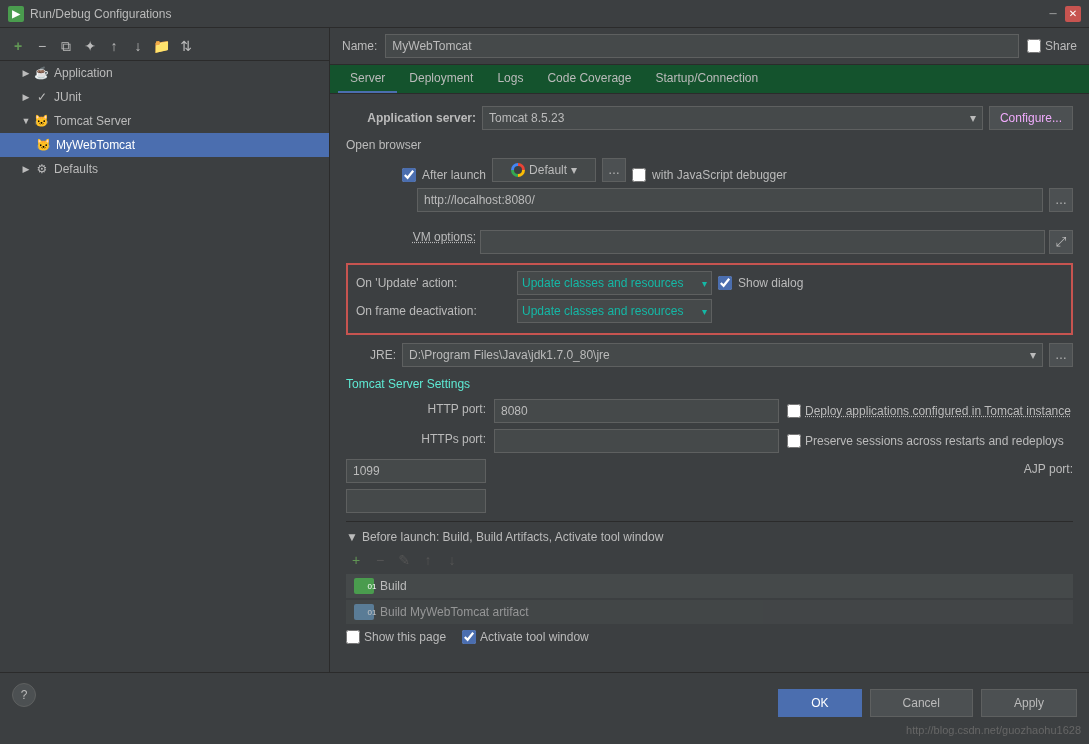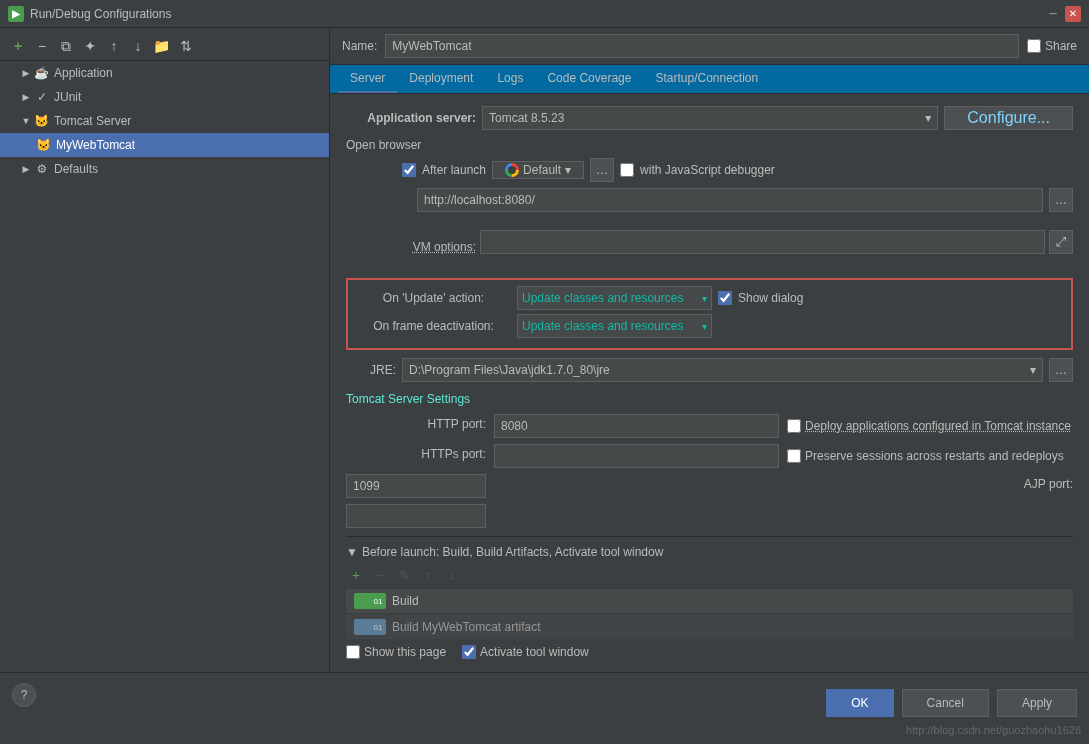--- a/index.html
+++ b/index.html
@@ -142,21 +142,21 @@
       gap: 4px;
     }
     .checkbox-small {
       width: 14px; height: 14px;
       accent-color: #4b6eaf;
     }
 
     
     .tabs-bar {
       display: flex;
-      background: #0369a1;
+      background: #14532d;
       border-bottom: 1px solid #2b2b2b;
       padding: 0 8px;
     }
     .tab {
       padding: 6px 12px;
       cursor: pointer;
       font-size: 12px;
       color: #bbbbbb;
       border-bottom: 2px solid transparent;
     }
@@ -167,22 +167,22 @@
 
     
     .content-area {
       flex: 1;
       padding: 12px 16px;
       overflow-y: auto;
     }
 
     .form-row {
       display: flex;
-      align-items: flex-end;
-      margin-bottom: 24px;
+      align-items: flex-start;
+      margin-bottom: 9px;
       gap: 4px;
     }
     .form-label {
       color: #bbbbbb;
       font-size: 12px;
       min-width: 130px;
       text-align: right;
     }
     .form-label.underline { text-decoration: underline; text-decoration-style: dotted; }
 
@@ -210,33 +210,33 @@
       padding: 2px 6px;
       font-size: 12px;
       height: 24px;
       display: flex;
       align-items: center;
       justify-content: space-between;
     }
     .configure-btn {
       background: #4c5052;
       border: 1px solid #5e6060;
-      color: #7dd3fc;
-      padding: 2px 22px;
-      font-size: 16px;
+      color: #f0abfc;
+      padding: 2px 10px;
+      font-size: 12px;
       height: 24px;
       cursor: pointer;
     }
 
     .open-browser-section { margin-bottom: 18px; }
     .open-browser-title { color: #bbbbbb; font-size: 12px; margin-bottom: 6px; }
 
     .browser-row {
       display: flex;
-      align-items: center;
+      align-items: flex-end;
       gap: 6px;
       margin-bottom: 6px;
     }
 
     .url-row {
       display: flex;
       align-items: center;
       gap: 6px;
       margin-bottom: 8px;
     }
@@ -261,21 +261,21 @@
     .dropdown-row {
       display: flex;
       align-items: center;
       gap: 6px;
       margin-bottom: 4px;
     }
     .dropdown-label {
       color: #bbbbbb;
       font-size: 12px;
       min-width: 155px;
-      text-align: center;
+      text-align: left;
     }
     .dropdown-select {
       background: #45494a;
       border: 1px solid #5e6060;
       color: #14b8a6;
       padding: 2px 4px;
       font-size: 12px;
       height: 24px;
       width: 195px;
       display: flex;
@@ -377,21 +377,21 @@
       background: #45494a;
       padding: 4px 8px;
       font-size: 12px;
       color: #bbbbbb;
       display: flex;
       align-items: center;
       gap: 6px;
       margin-bottom: 2px;
     }
     .build-icon {
-      width: 32px; height: 16px;
+      width: 20px; height: 16px;
       background: #4a9c4e;
       border-radius: 2px;
       display: flex; align-items: center; justify-content: center;
       font-size: 9px; color: white; padding-left: 16px;
     }
 
     .bottom-options {
       display: flex;
       align-items: center;
       gap: 16px;
@@ -426,21 +426,21 @@
       font-size: 12px;
     }
     .action-buttons {
       display: flex;
       gap: 8px;
     }
     .action-btn {
       background: #4c5052;
       border: 1px solid #5e6060;
       color: #bbbbbb;
-      padding: 4px 24px;
+      padding: 4px 32px;
       font-size: 12px;
       cursor: pointer;
       height: 28px;
       margin-top: 16px;
     }
     .action-btn.primary {
       background: #4b6eaf;
       border-color: #4b6eaf;
       color: white;
     }
@@ -563,21 +563,21 @@
           </div>
           <button class="configure-btn">Configure...</button>
         </div>
 
         <div class="open-browser-section">
           <div class="open-browser-title">Open browser</div>
           <div class="browser-row">
             <div style="min-width:50px;"></div>
             <input type="checkbox" class="checkbox-small" checked="" style="">
             <span>After launch</span>
-            <div style="display:flex; align-items:center; background:#45494a; border:1px solid #5e6060; padding:2px 12px; height:18px; gap:4px; cursor:pointer;">
+            <div style="display:flex; align-items:center; background:#45494a; border:1px solid #5e6060; padding:2px 18px; height:24px; gap:4px; cursor:pointer;">
               <span style="display:inline-block; width:14px; height:14px; border-radius:50%; background: conic-gradient(#ea4335 0 90deg, #fbbc05 90deg 180deg, #34a853 180deg 270deg, #4285f4 270deg 360deg); position:relative;">
                 <span style="position:absolute; top:3px; left:3px; width:8px; height:8px; border-radius:50%; background:#3c3f41;"></span>
               </span>
               <span>Default</span>
               <span>▾</span>
             </div>
             <button class="dots-btn">…</button>
             <input type="checkbox" class="checkbox-small" style="">
             <span>with JavaScript debugger</span>
           </div>

